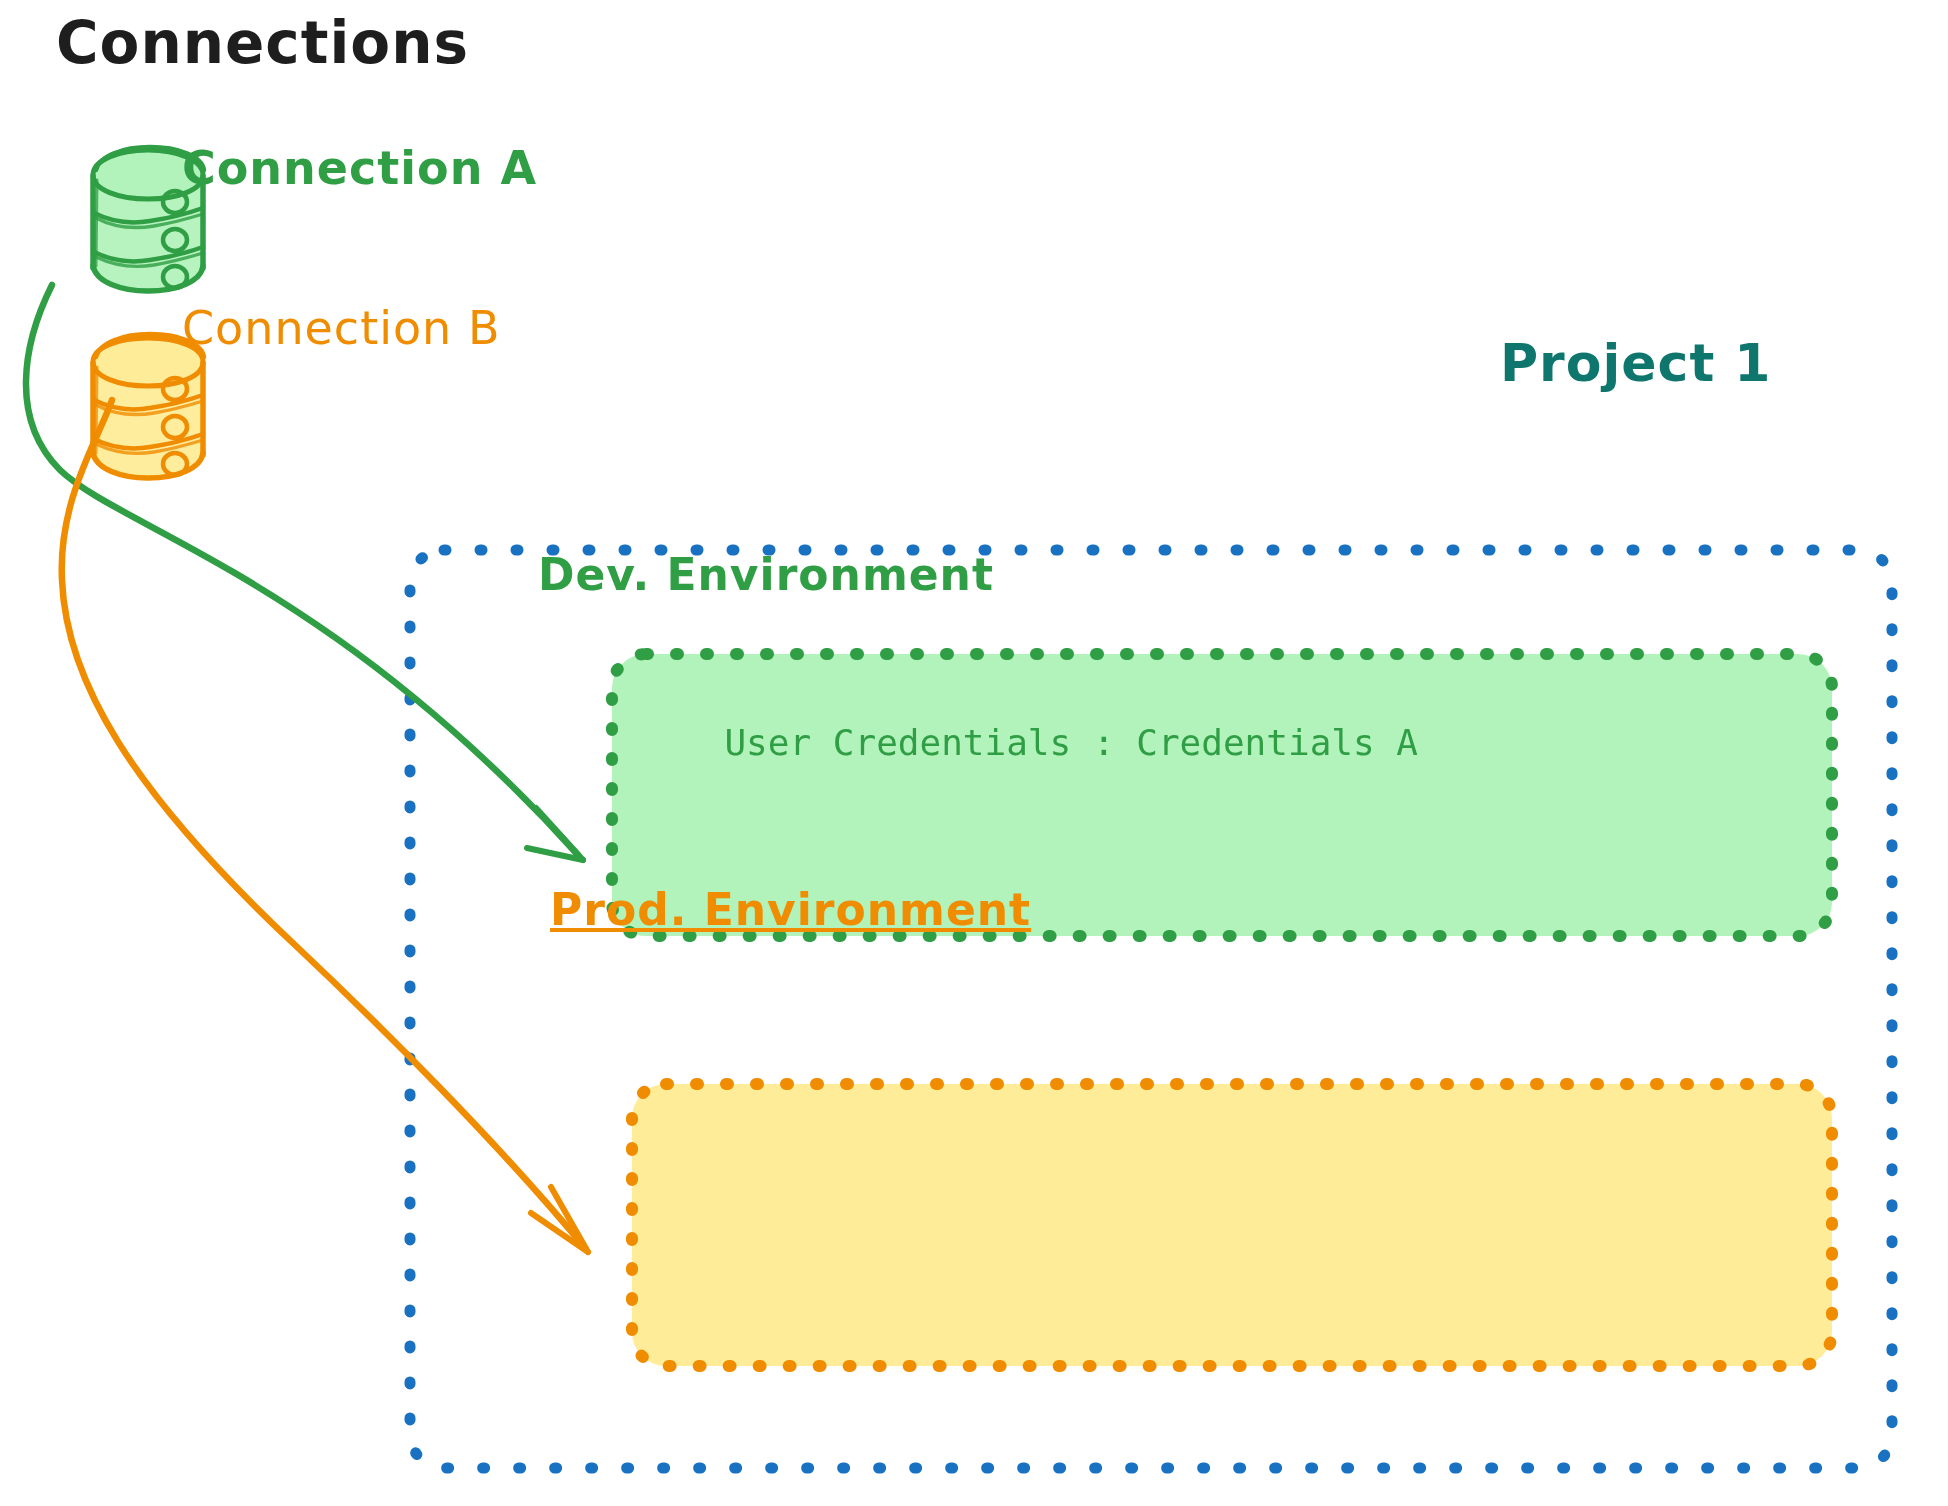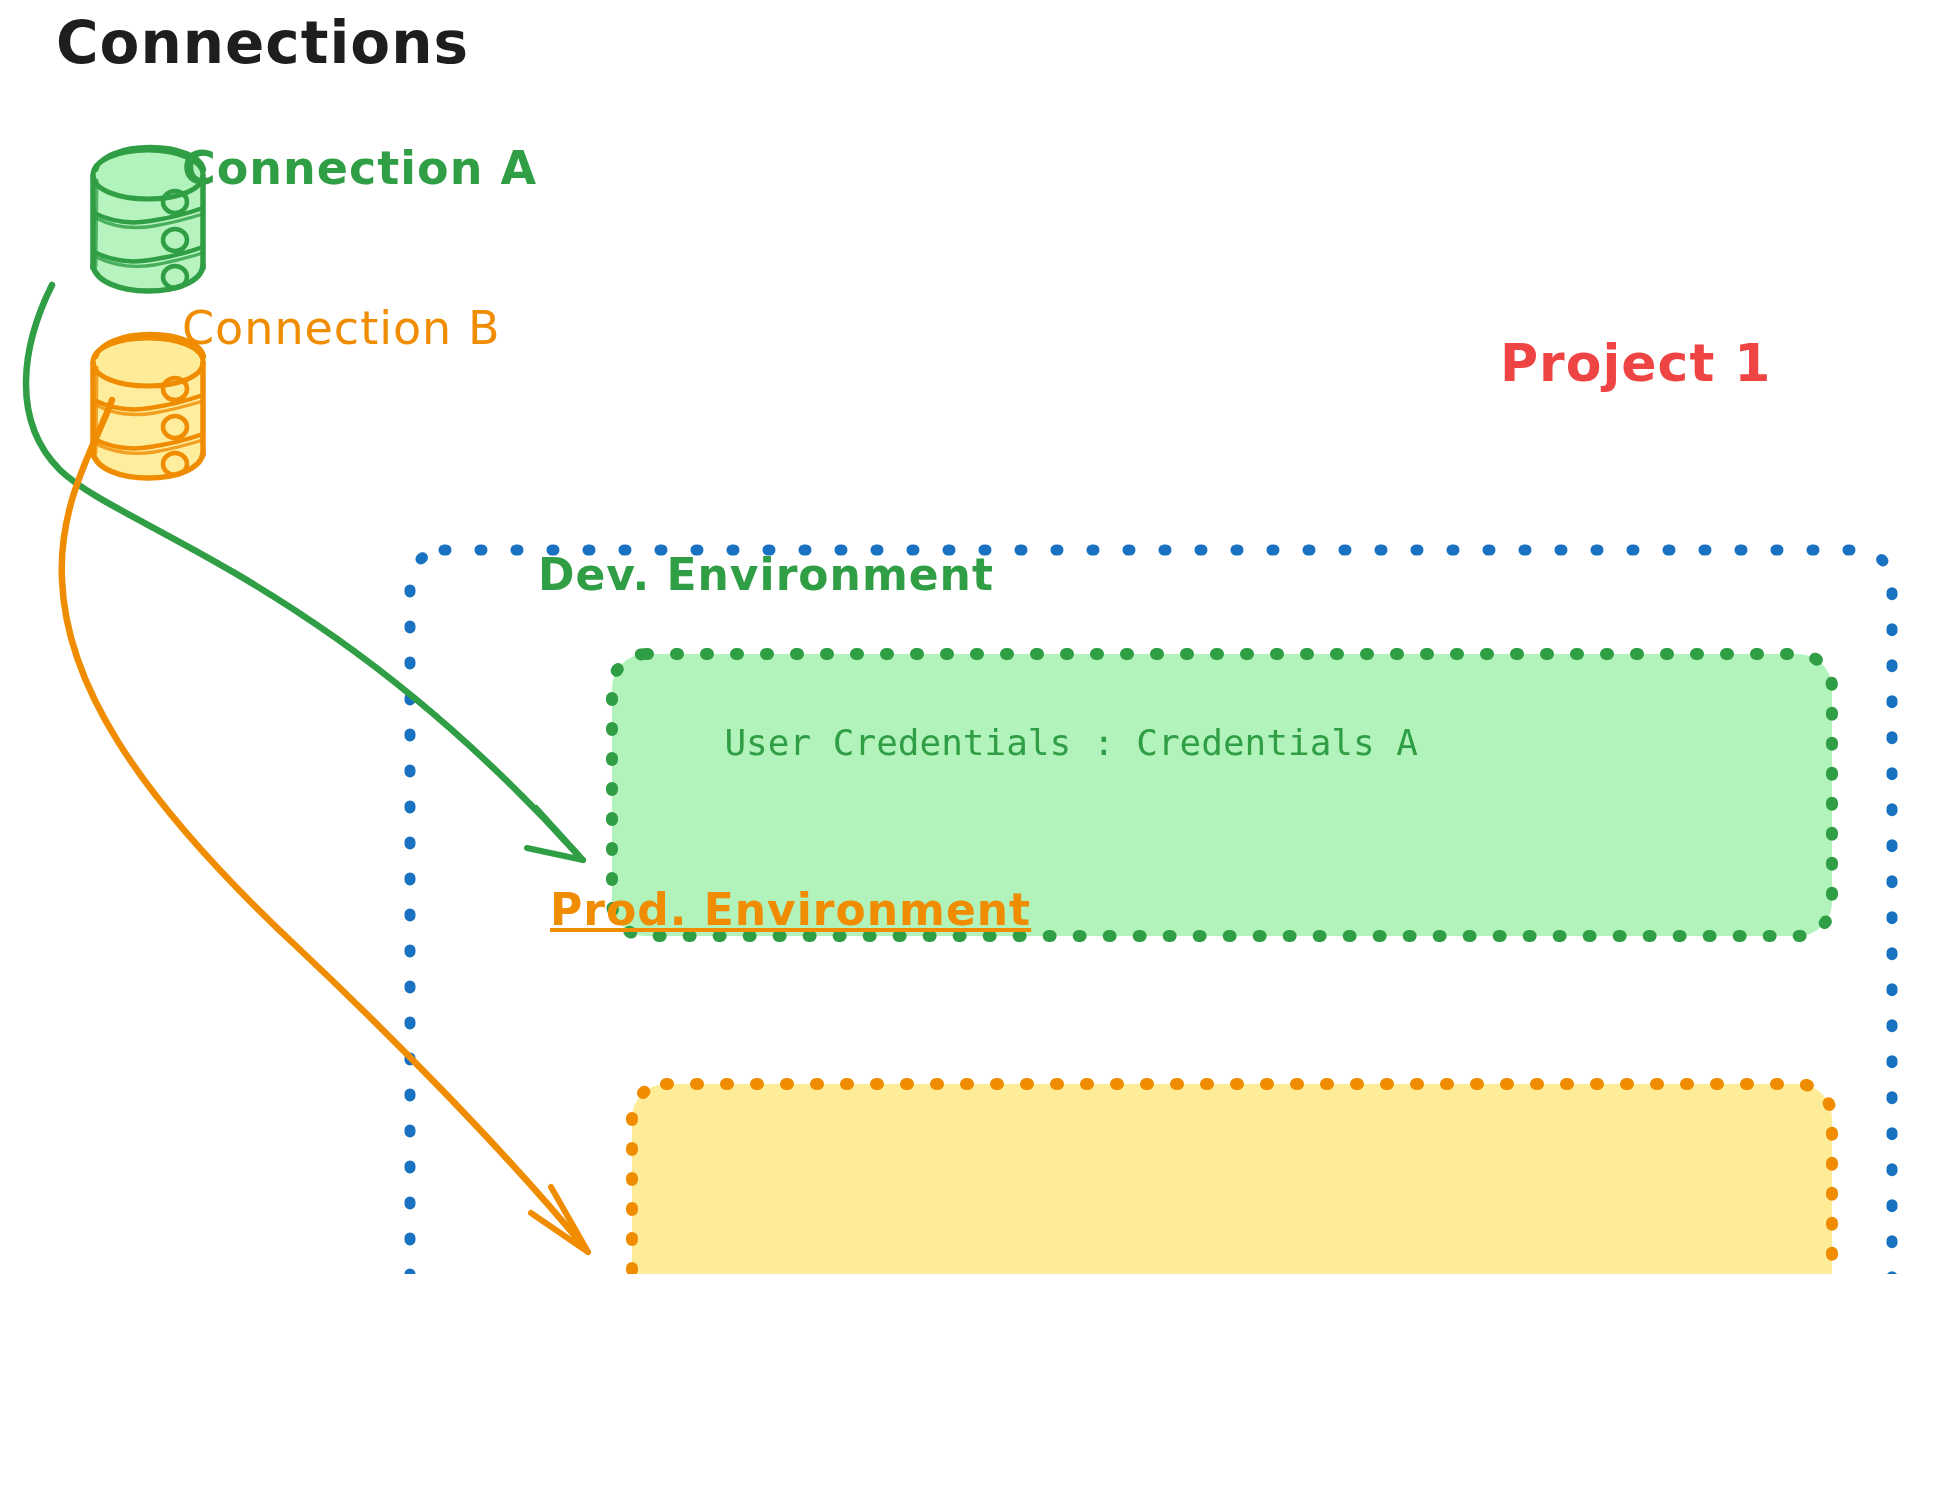--- a/index.html
+++ b/index.html
@@ -6,21 +6,21 @@
     margin: 0;
     padding: 0;
     background: #ffffff;
   }
   body {
     font-family: "DejaVu Sans", sans-serif;
   }
   #canvas {
     position: relative;
     width: 1948px;
-    height: 1274px;
+    height: 1506px;
     background: #ffffff;
     overflow: hidden;
   }
   #vector-layer {
     position: absolute;
     left: 0;
     top: 0;
     width: 1948px;
     height: 1506px;
   }
@@ -63,21 +63,21 @@
     font-weight: 400;
     letter-spacing: 1px;
     color: #f08c00;
   }
   #label-project-1 {
     left: 1500px;
     top: 337px;
     font-size: 52px;
     font-weight: 600;
     letter-spacing: 1px;
-    color: #ef4444;
+    color: #0f766e;
   }
   #label-dev-env {
     left: 538px;
     top: 553px;
     font-size: 44px;
     font-weight: 600;
     letter-spacing: 1px;
     color: #2f9e44;
   }
   #label-prod-env {

